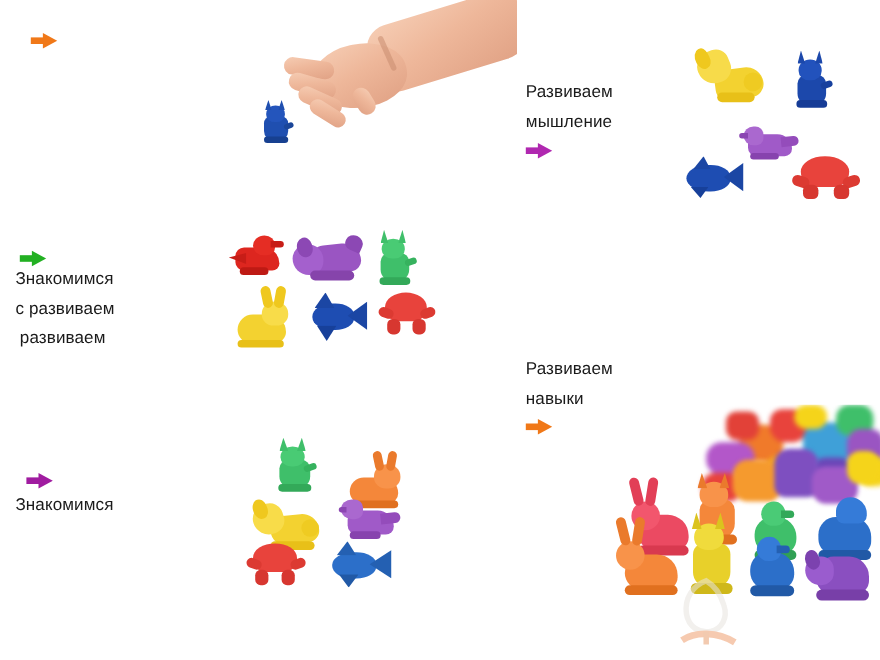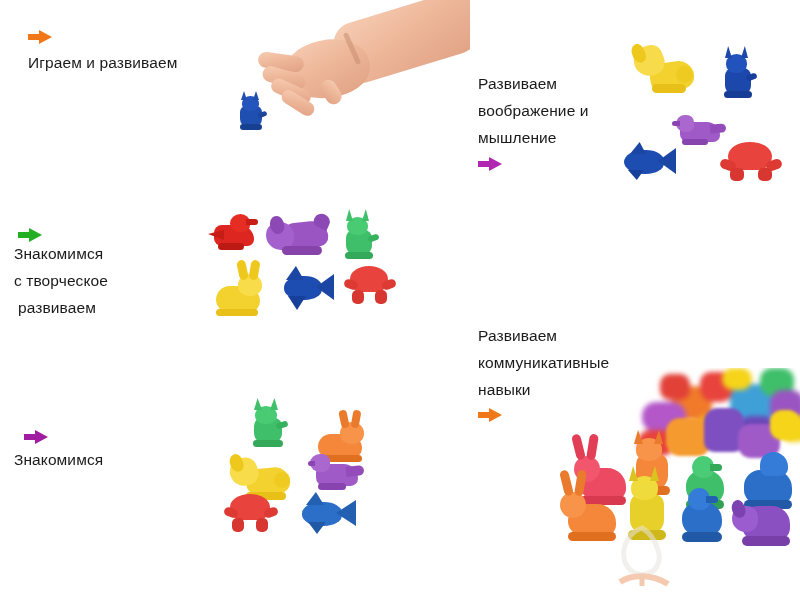--- a/index.html
+++ b/index.html
@@ -149,21 +149,20 @@
         <div style="position:absolute; left:6px; top:38px; width:22px; height:6px; background:#174090; border-radius:4px;"></div>
       </div>
     </div>
   </div>
 
   <div class="txt-block" id="block-fine-motor" style="left:28px; top:30px;">
     <span class="arrow" style="color:#F07818; margin-bottom:5px;">
       <span class="shaft"></span>
         <span class="head"></span>
     </span>
-    <div class="txt-line">Играем и развиваем</div>
   </div>
 
   <div class="photo" id="photo-imag">
 
     <div class="fig" style="left:32px; top:22px; width:64px; height:54px;">
       <div style="position:absolute; left:18px; top:22px; width:44px; height:28px; background:#F3D230; border-radius:14px 18px 14px 12px; transform:rotate(-8deg);"></div>
       <div style="position:absolute; left:2px; top:6px; width:30px; height:30px; background:#F7DB4A; border-radius:50% 40% 45% 55%; transform:rotate(-22deg);"></div>
       <div style="position:absolute; left:0px; top:4px; width:13px; height:19px; background:#EFC81E; border-radius:60% 40% 50% 50%; transform:rotate(-28deg);"></div>
       <div style="position:absolute; left:44px; top:26px; width:17px; height:17px; background:#EFCB22; border-radius:50%;"></div>
       <div style="position:absolute; left:20px; top:44px; width:34px; height:9px; background:#E8C018; border-radius:5px;"></div>
@@ -197,21 +196,20 @@
       <div style="position:absolute; left:8px; top:2px; width:44px; height:28px; background:#E8433C; border-radius:50% 50% 14px 14px;"></div>
       <div style="position:absolute; left:0px; top:20px; width:16px; height:10px; background:#DC3A32; border-radius:6px; transform:rotate(18deg);"></div>
       <div style="position:absolute; left:46px; top:20px; width:16px; height:10px; background:#DC3A32; border-radius:6px; transform:rotate(-18deg);"></div>
       <div style="position:absolute; left:10px; top:28px; width:14px; height:13px; background:#D73730; border-radius:5px;"></div>
       <div style="position:absolute; left:38px; top:28px; width:14px; height:13px; background:#D73730; border-radius:5px;"></div>
     </div>
   </div>
 
   <div class="txt-block" id="block-imagination" style="left:478px; top:70px;">
     <div class="txt-line">Развиваем</div>
-    <div class="txt-line">воображение и</div>
     <div class="txt-line">мышление</div>
     <span class="arrow" style="color:#B028B0; margin-top:6px;">
       <span class="shaft"></span>
         <span class="head"></span>
     </span>
   </div>
 
   <div class="photo" id="photo-pets">
 
     <div class="fig" style="left:12px; top:16px; width:52px; height:36px;">
@@ -262,27 +260,26 @@
       <div style="position:absolute; left:31px; top:26px; width:12px; height:14px; background:#D73730; border-radius:5px;"></div>
     </div>
   </div>
 
   <div class="txt-block" id="block-pets" style="left:14px; top:228px;">
     <span class="arrow" style="color:#22B022; margin-left:4px; margin-bottom:-2px;">
       <span class="shaft"></span>
         <span class="head"></span>
     </span>
     <div class="txt-line">Знакомимся</div>
-    <div class="txt-line">с творческое</div>
+    <div class="txt-line">с развиваем</div>
     <div class="txt-line" style="margin-left:4px;">развиваем</div>
   </div>
 
   <div class="txt-block" id="block-communication" style="left:478px; top:322px;">
     <div class="txt-line">Развиваем</div>
-    <div class="txt-line">коммуникативные</div>
     <div class="txt-line">навыки</div>
     <span class="arrow" style="color:#F07818; margin-top:5px;">
       <span class="shaft"></span>
         <span class="head"></span>
     </span>
   </div>
 
   <div class="photo" id="photo-comm">
 
     <div style="position:absolute; left:88px; top:0px; width:162px; height:92px; filter:blur(2.4px);">

